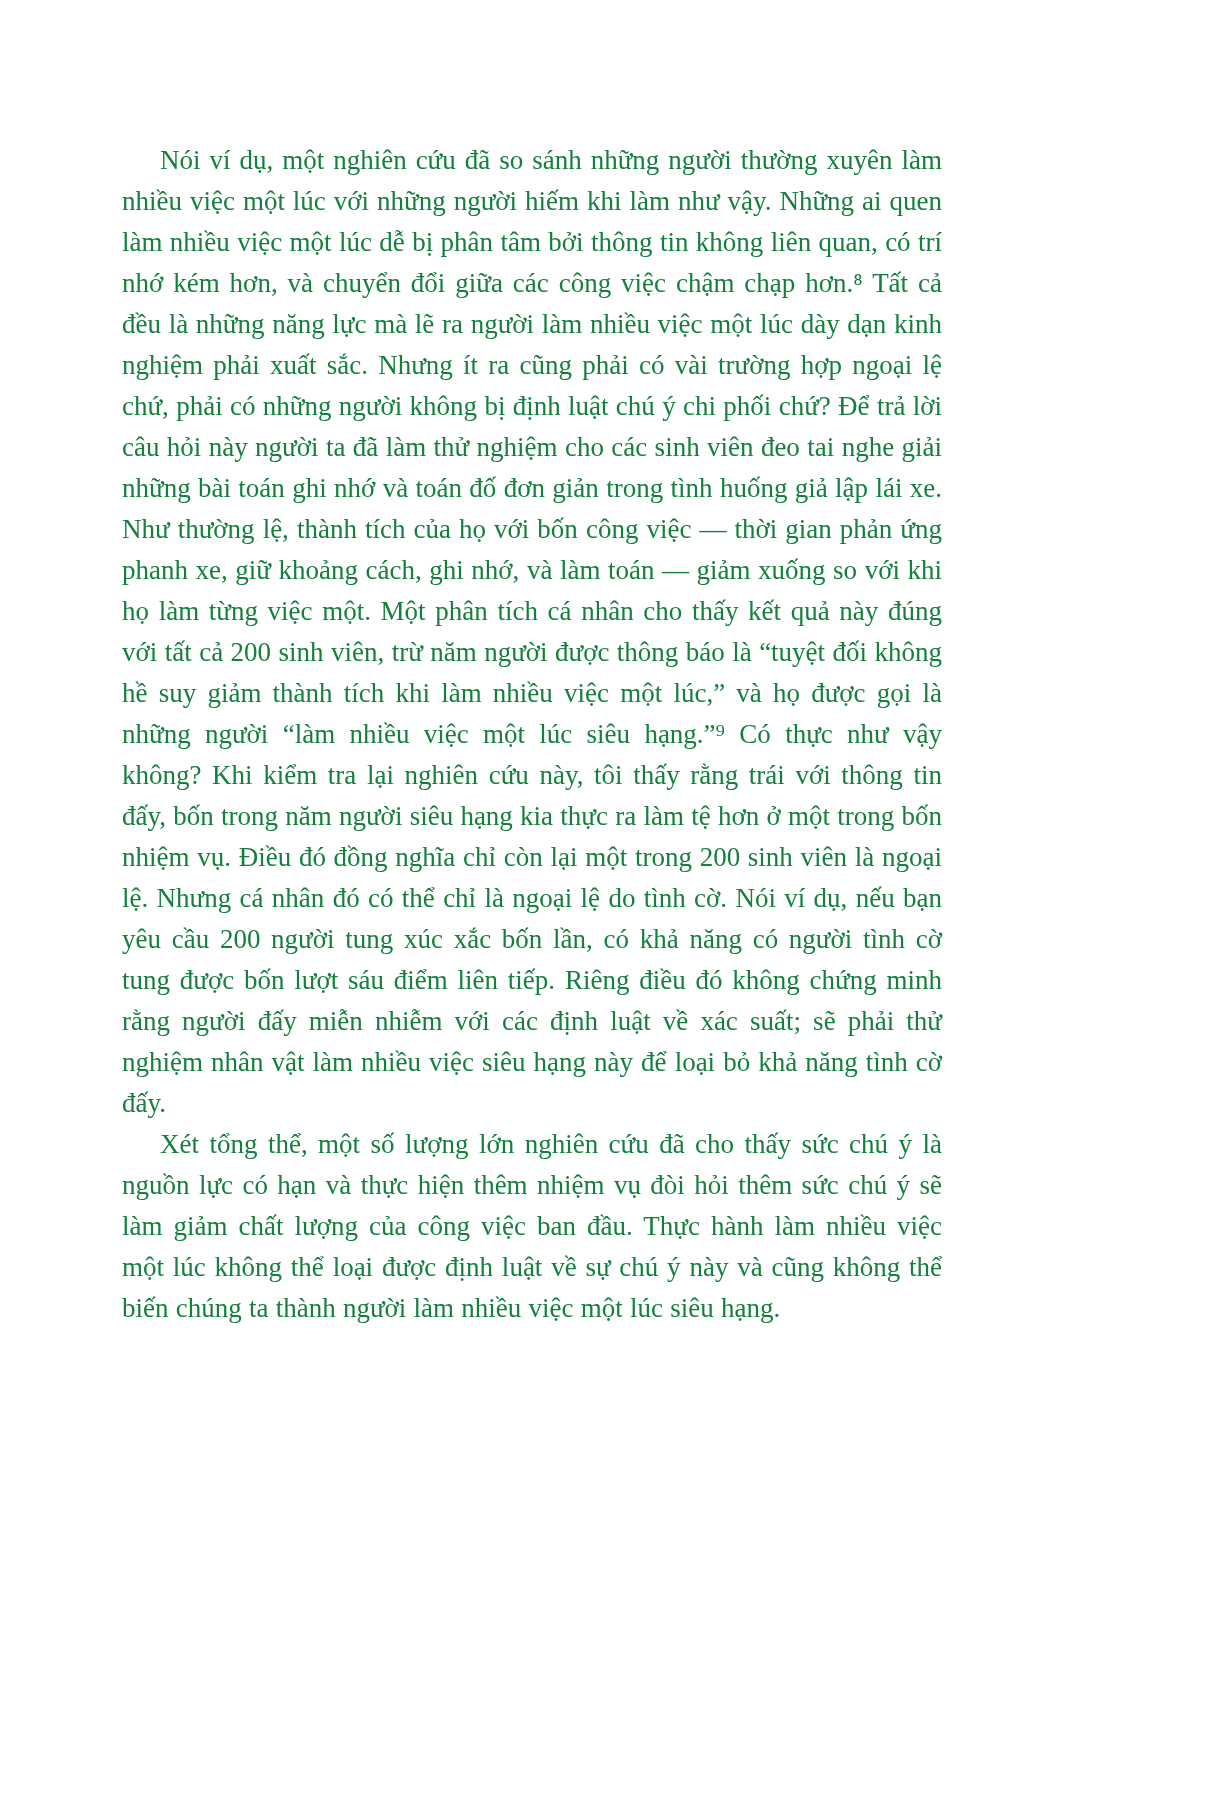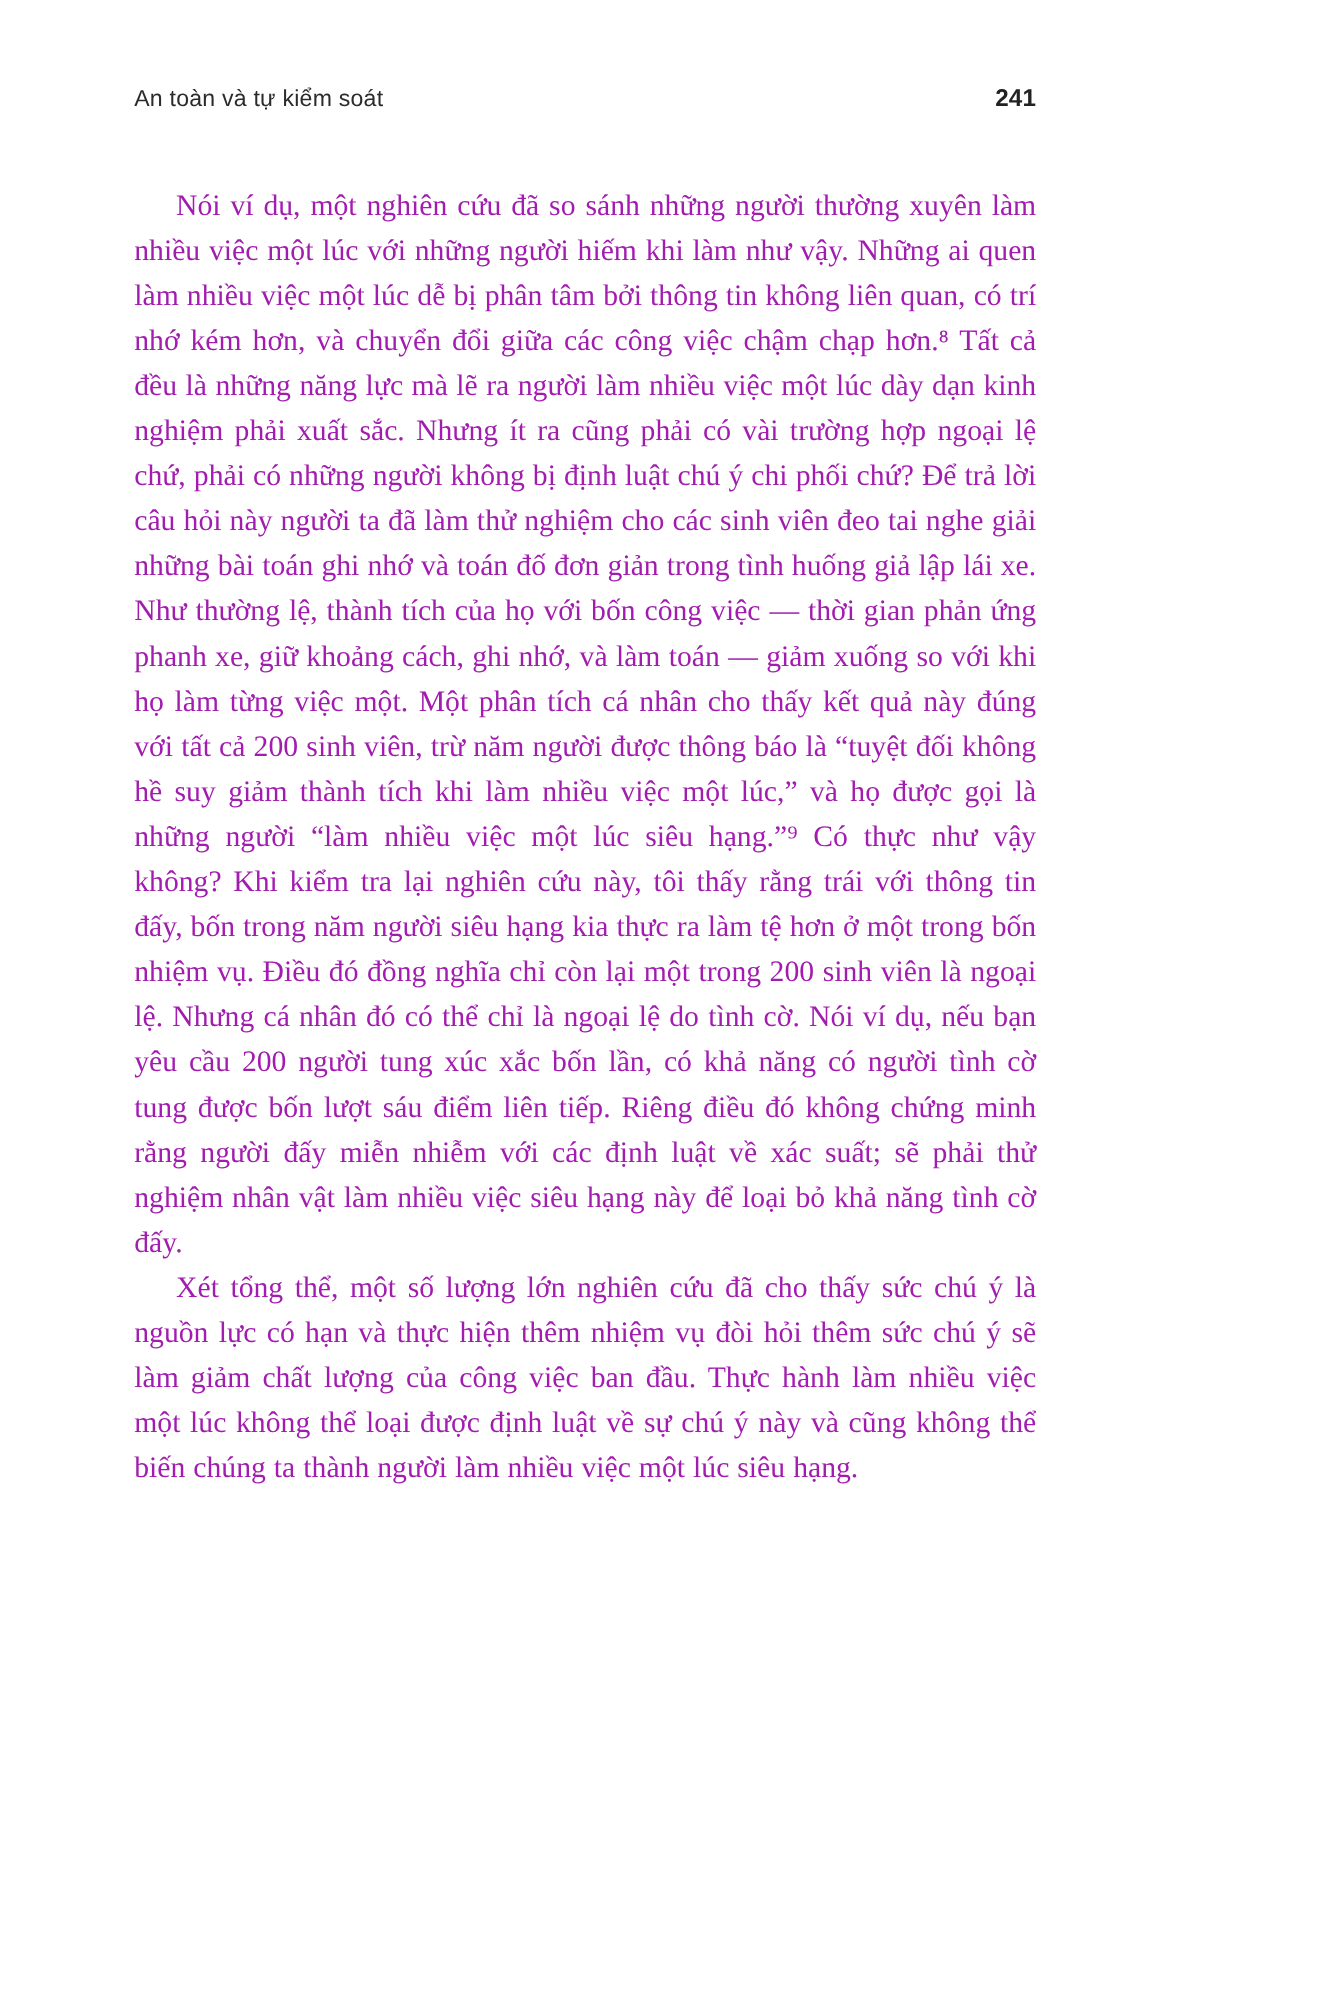--- a/index.html
+++ b/index.html
@@ -33,36 +33,32 @@
     font-weight: 700;
     font-size: 22px;
     color: #222222;
   }
   .page-body {
     margin-top: 64px;
     width: 820px;
     font-family: "Liberation Serif", "DejaVu Serif", serif;
     font-size: 27px;
     line-height: 41px;
-    color: #a21caf;
+    color: #15803d;
     text-align: justify;
     text-justify: inter-word;
   }
   .para {
     margin: 0;
     text-indent: 38px;
     word-spacing: 0.5px;
   }
 </style>
 </head>
 <body>
 
 <div class="page">
-  <header class="page-header">
-    <span class="running-head">An toàn và tự kiểm soát</span>
-    <span class="page-number">241</span>
-  </header>
 
   <main class="page-body">
     <p class="para">Nói ví dụ, một nghiên cứu đã so sánh những người thường xuyên làm nhiều việc một lúc với những người hiếm khi làm như vậy. Những ai quen làm nhiều việc một lúc dễ bị phân tâm bởi thông tin không liên quan, có trí nhớ kém hơn, và chuyển đổi giữa các công việc chậm chạp hơn.⁸ Tất cả đều là những năng lực mà lẽ ra người làm nhiều việc một lúc dày dạn kinh nghiệm phải xuất sắc. Nhưng ít ra cũng phải có vài trường hợp ngoại lệ chứ, phải có những người không bị định luật chú ý chi phối chứ? Để trả lời câu hỏi này người ta đã làm thử nghiệm cho các sinh viên đeo tai nghe giải những bài toán ghi nhớ và toán đố đơn giản trong tình huống giả lập lái xe. Như thường lệ, thành tích của họ với bốn công việc — thời gian phản ứng phanh xe, giữ khoảng cách, ghi nhớ, và làm toán — giảm xuống so với khi họ làm từng việc một. Một phân tích cá nhân cho thấy kết quả này đúng với tất cả 200 sinh viên, trừ năm người được thông báo là “tuyệt đối không hề suy giảm thành tích khi làm nhiều việc một lúc,” và họ được gọi là những người “làm nhiều việc một lúc siêu hạng.”⁹ Có thực như vậy không? Khi kiểm tra lại nghiên cứu này, tôi thấy rằng trái với thông tin đấy, bốn trong năm người siêu hạng kia thực ra làm tệ hơn ở một trong bốn nhiệm vụ. Điều đó đồng nghĩa chỉ còn lại một trong 200 sinh viên là ngoại lệ. Nhưng cá nhân đó có thể chỉ là ngoại lệ do tình cờ. Nói ví dụ, nếu bạn yêu cầu 200 người tung xúc xắc bốn lần, có khả năng có người tình cờ tung được bốn lượt sáu điểm liên tiếp. Riêng điều đó không chứng minh rằng người đấy miễn nhiễm với các định luật về xác suất; sẽ phải thử nghiệm nhân vật làm nhiều việc siêu hạng này để loại bỏ khả năng tình cờ đấy.</p>
     <p class="para">Xét tổng thể, một số lượng lớn nghiên cứu đã cho thấy sức chú ý là nguồn lực có hạn và thực hiện thêm nhiệm vụ đòi hỏi thêm sức chú ý sẽ làm giảm chất lượng của công việc ban đầu. Thực hành làm nhiều việc một lúc không thể loại được định luật về sự chú ý này và cũng không thể biến chúng ta thành người làm nhiều việc một lúc siêu hạng.</p>
   </main>
 </div>
 
 </body></html>

